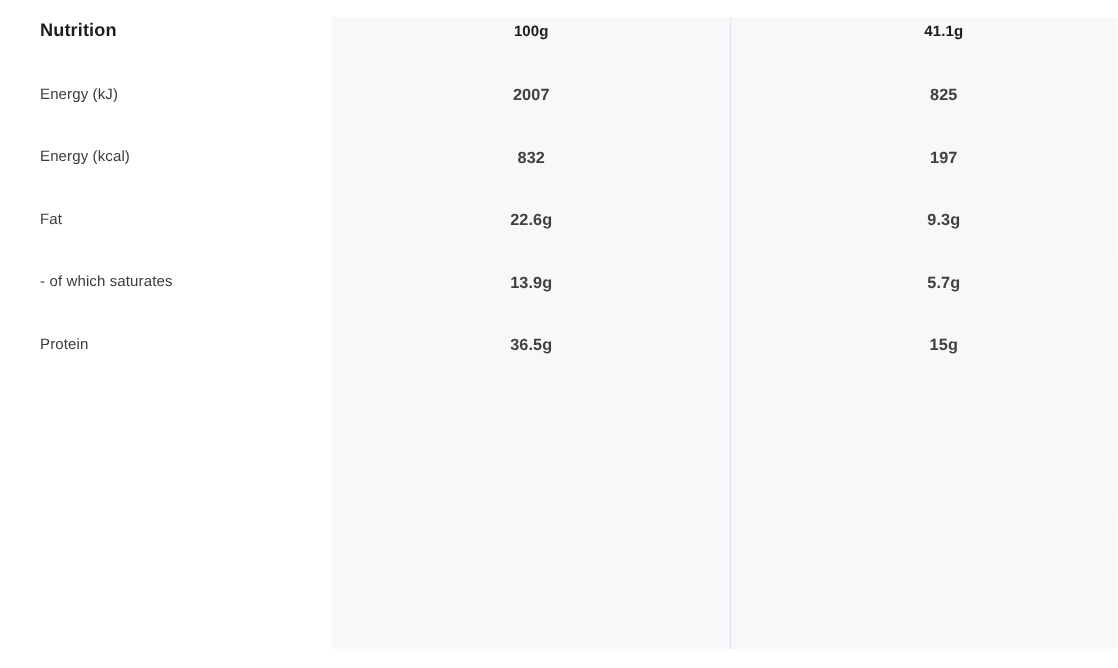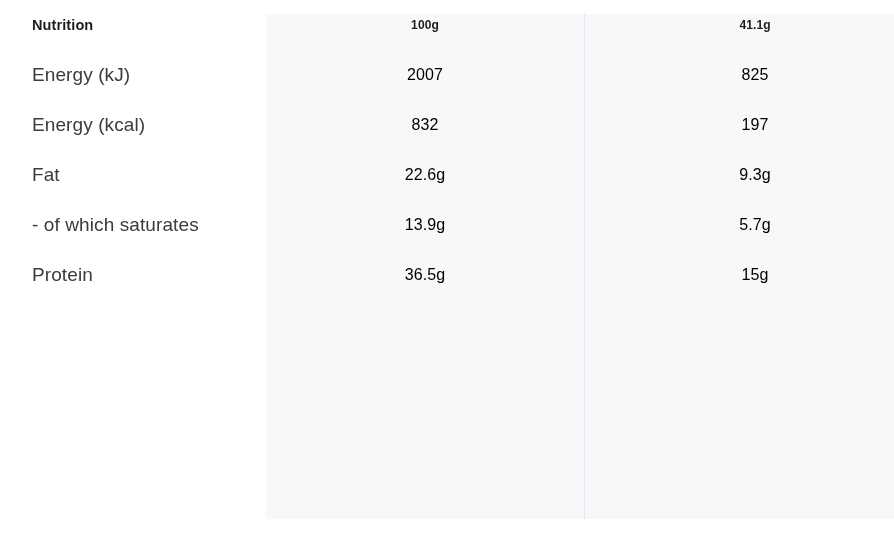--- a/index.html
+++ b/index.html
@@ -65,32 +65,32 @@
     margin: 0;
     border: none;
     height: 50px;
     vertical-align: middle;
     background: transparent;
   }
 
   .cell-label {
     text-align: left;
     padding-left: 31px;
-    font-size: 19px;
+    font-size: 12px;
     color: #3b3b3b;
     font-weight: 400;
     letter-spacing: 0.1px;
     white-space: nowrap;
   }
 
   .cell-value {
     text-align: center;
-    font-size: 16px;
-    color: #000000;
-    font-weight: 400;
+    font-size: 13px;
+    color: #404040;
+    font-weight: 700;
     letter-spacing: 0.1px;
     white-space: nowrap;
   }
 
   
   .header-row .cell-label,
   .header-row .cell-value {
     font-weight: 700;
     color: #1d1d1d;
   }

